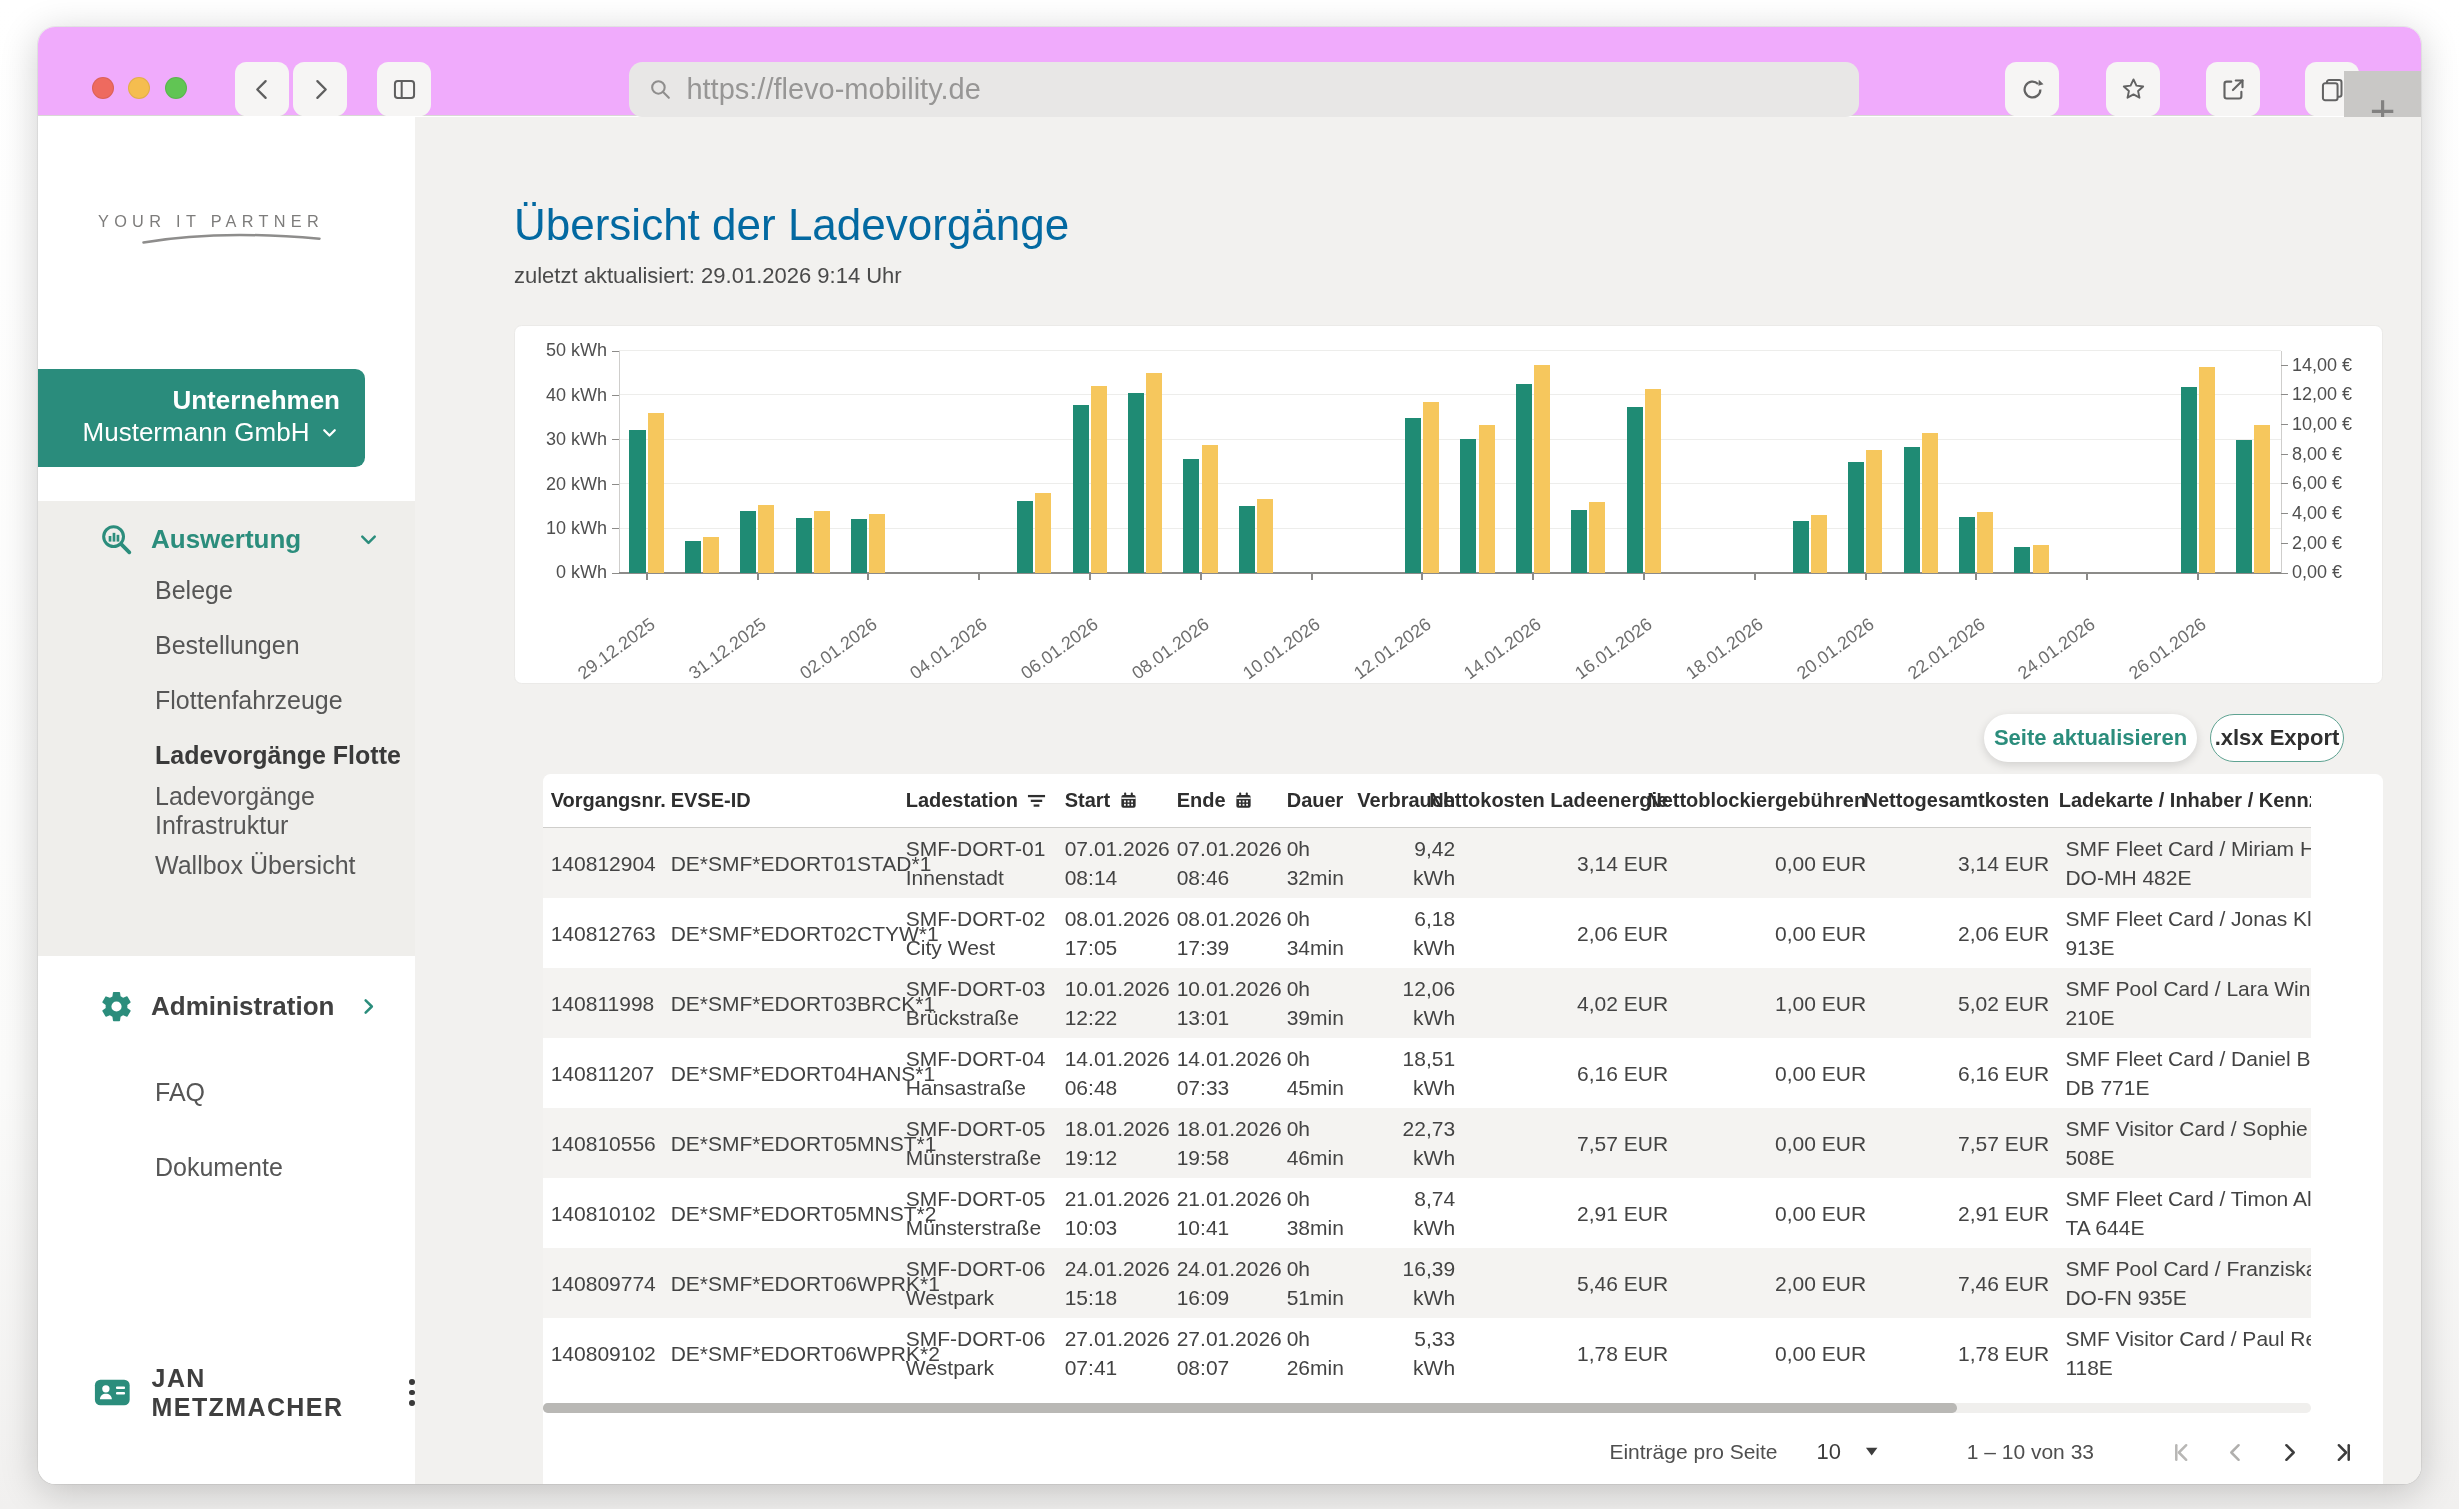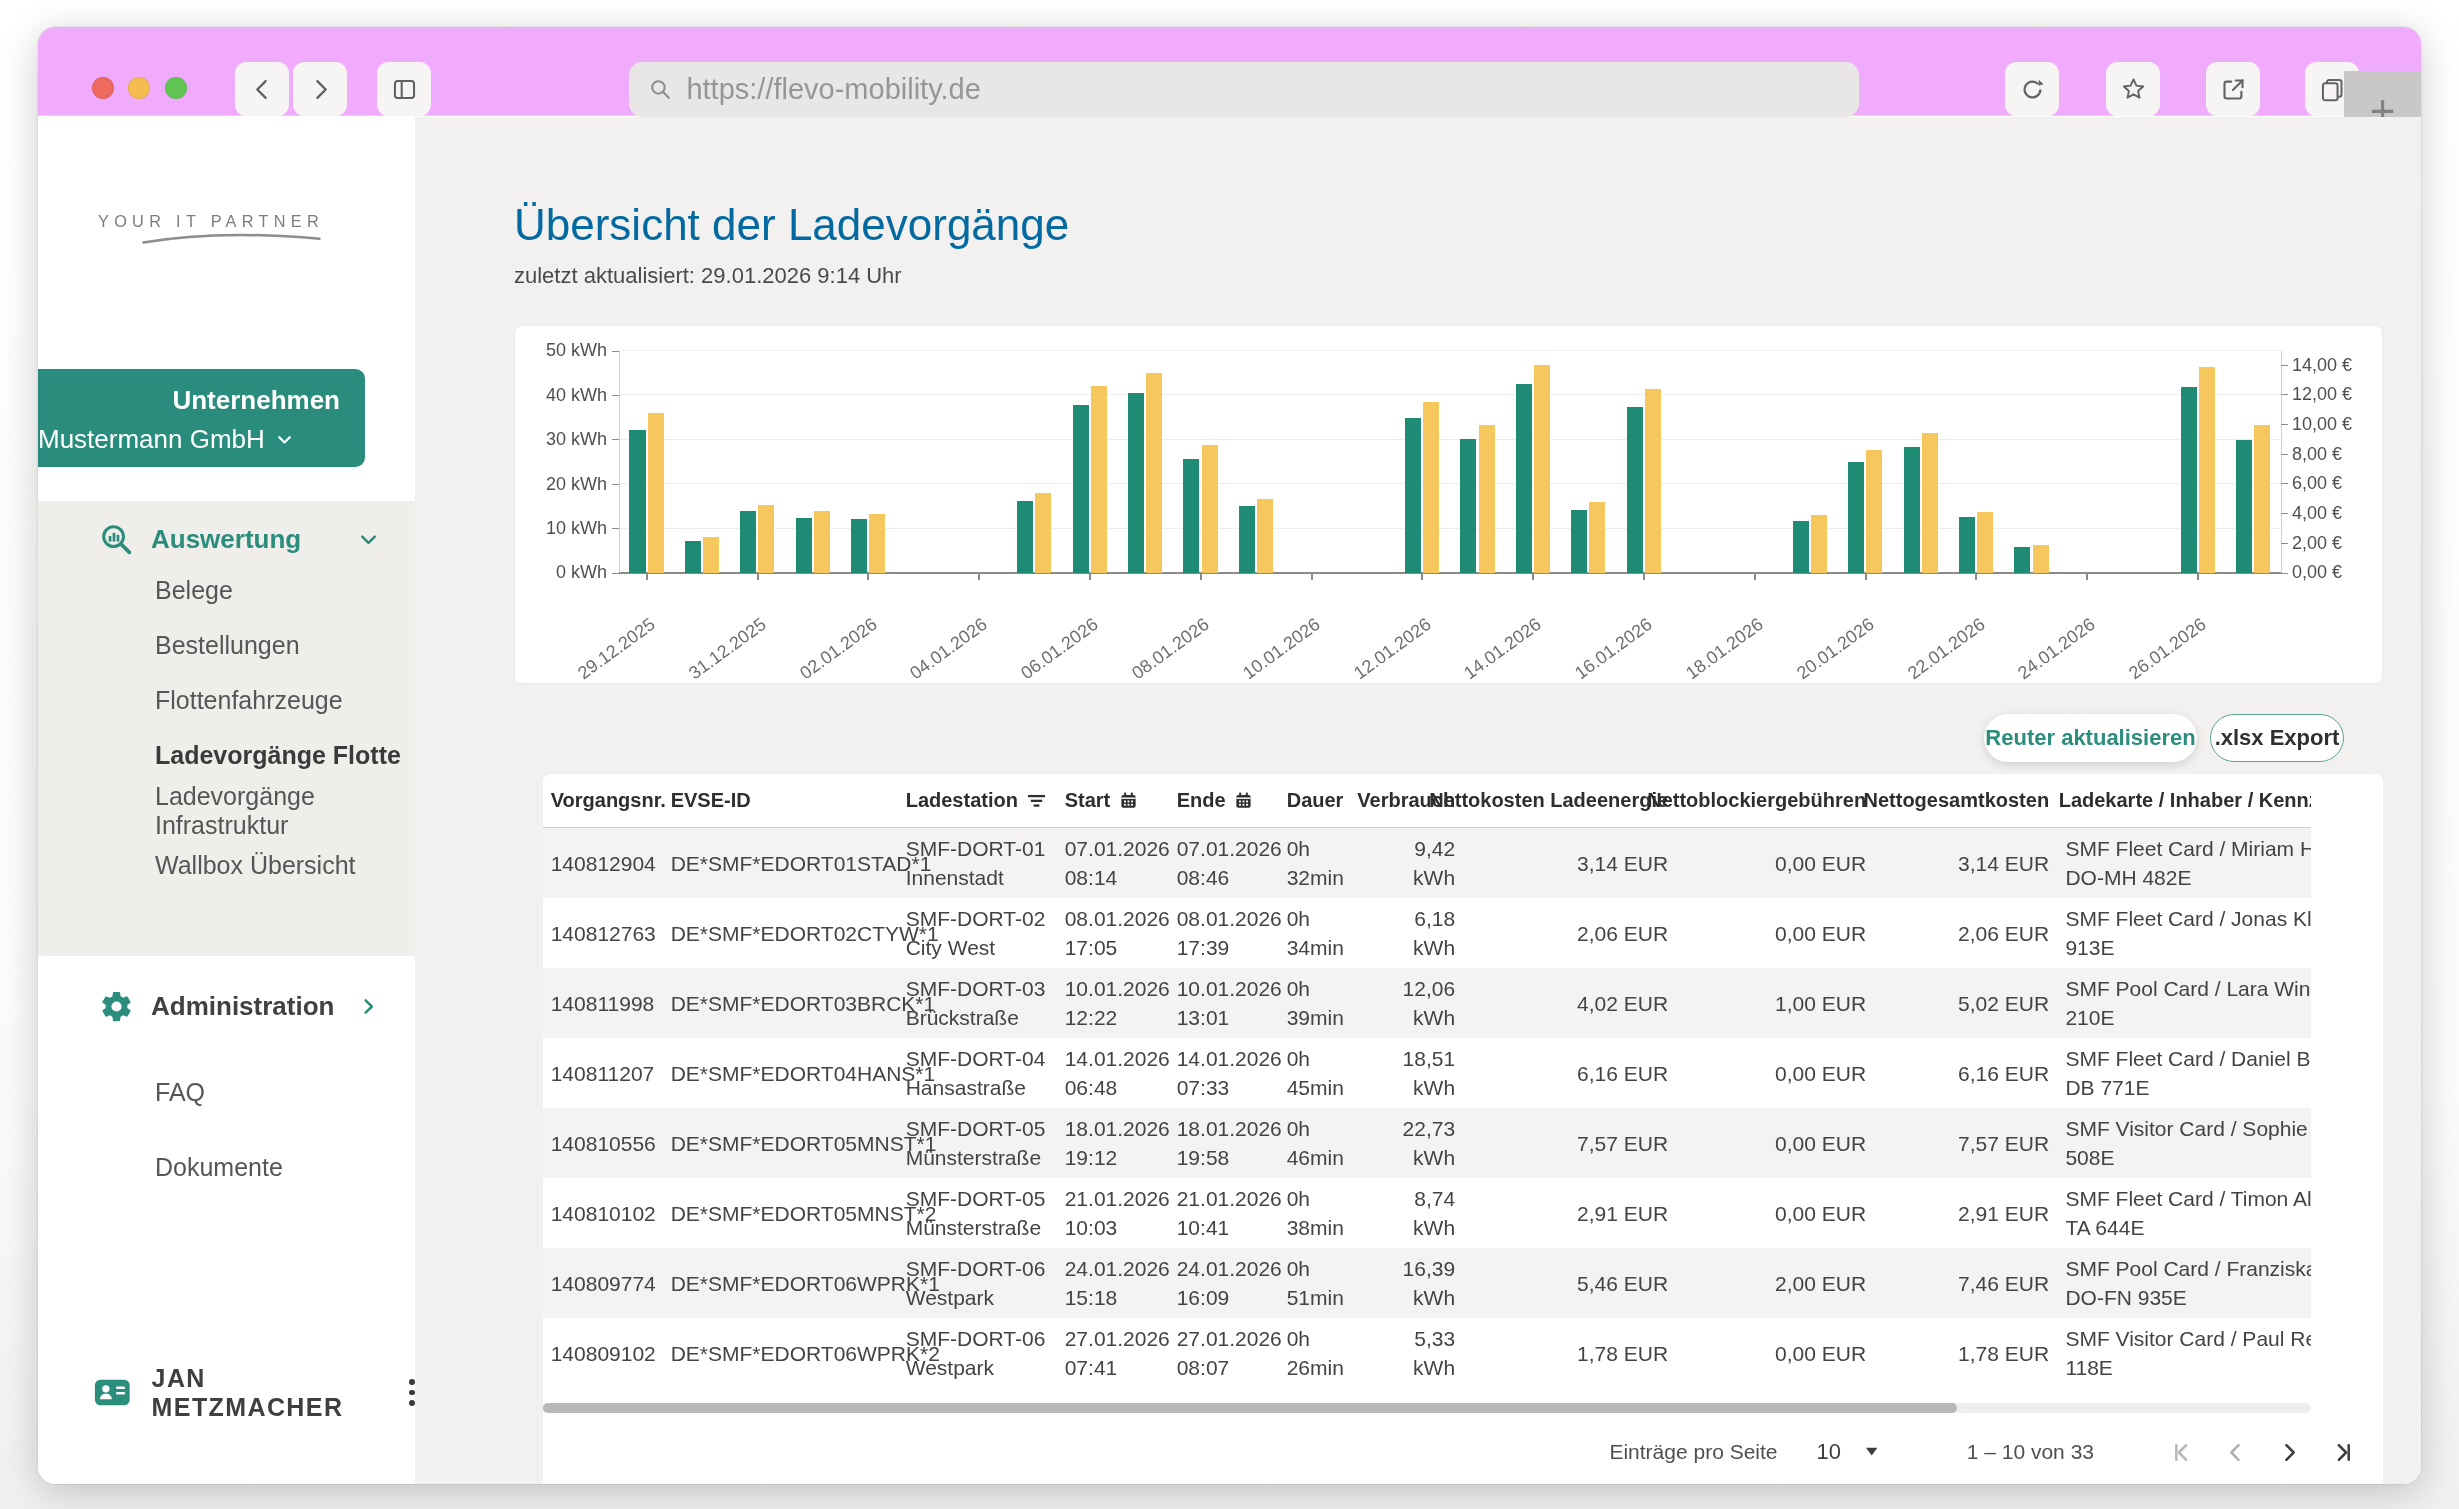--- a/index.html
+++ b/index.html
@@ -35,21 +35,21 @@
   .main { position:absolute; left:377px; top:90px; right:0; bottom:0; background:#f2f1ef; overflow:hidden; }
   
   .logo-block { position:absolute; left:60px; top:85px; width:250px; }
   .logo-text { font-size:92px; font-weight:700; letter-spacing:-4.8px; color:#2b8d7c; line-height:.78; }
   .logo-tagline { margin-top:9.6px; font-size:16.3px; letter-spacing:5.3px; color:#7d7c7b; }
   .logo-swoosh { margin-top:1.9px; margin-left:42px; display:block; }
   .company-box { position:absolute; left:0; top:252px; width:327px; height:98px;
     background:#2a8c7c; border-radius:0 9.6px 9.6px 0; color:#fff; text-align:right;
     padding:16.3px 25px 0 0; }
   .company-label { font-size:26px; font-weight:700; }
-  .company-name { font-size:26px; margin-top:8px; display:flex; align-items:center; gap:9.6px; }
+  .company-name { font-size:26px; margin-top:1px; display:flex; justify-content:flex-end; align-items:center; gap:9.6px; }
   .nav-group-bg { position:absolute; left:0; top:384px; width:100%; height:455px; background:#efeeeb; }
   .nav-section { position:absolute; left:0; width:100%; height:48px; display:flex; align-items:center; }
   .nav-section .icon { position:absolute; left:61px; display:flex; }
   .nav-section .lbl { position:absolute; left:113px; font-size:26px; font-weight:600; }
   .nav-section .chev { position:absolute; right:35px; display:flex; }
   .nav-sub { position:absolute; left:0; top:446px; width:100%; }
   .nav-sub-item { height:55px; display:flex; align-items:center; padding-left:117px;
     font-size:25px; color:#565656; cursor:default; }
   .nav-sub-item.active { font-weight:700; color:#3a3a3a; }
   .nav-plain { position:absolute; left:0; width:100%; height:54px; display:flex; align-items:center;
@@ -374,21 +374,21 @@
         <div class="axis-label-r" style="top:236px">0,00 €</div>
         <div class="axis-label-r" style="top:207px">2,00 €</div>
         <div class="axis-label-r" style="top:177px">4,00 €</div>
         <div class="axis-label-r" style="top:147px">6,00 €</div>
         <div class="axis-label-r" style="top:118px">8,00 €</div>
         <div class="axis-label-r" style="top:88px">10,00 €</div>
         <div class="axis-label-r" style="top:58px">12,00 €</div>
         <div class="axis-label-r" style="top:28.5px">14,00 €</div>
       </div>
 
-    <button class="btn-refresh">Reuter aktualisieren</button>
+    <button class="btn-refresh">Seite aktualisieren</button>
     <button class="btn-export">.xlsx Export</button>
 
     <div class="table-card">
       <div class="table-viewport">
         <div class="t-grid t-head" id="table-head">
             <div class="t-cell">
               <span>Vorgangsnr.</span>
             </div>
             <div class="t-cell">
               <span>EVSE-ID</span>

